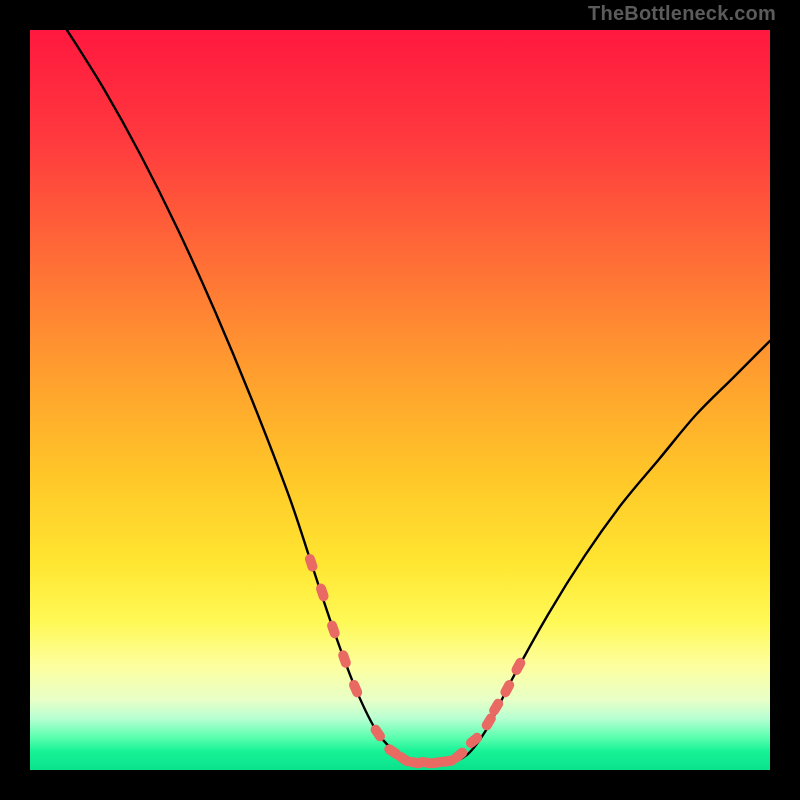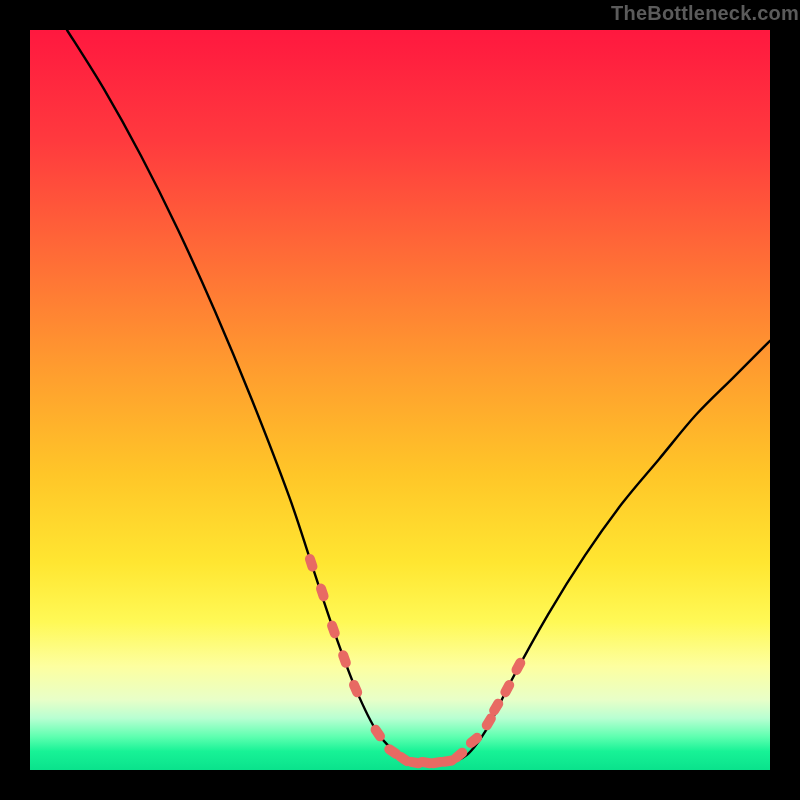--- a/index.html
+++ b/index.html
@@ -14,21 +14,21 @@
     position: absolute;
     left: 0;
     top: 0;
     width: 800px;
     height: 800px;
     background: #000000;
   }
   .watermark {
     position: absolute;
     top: 2px;
-    right: 1px;
+    right: 24px;
     font-family: Arial, Helvetica, sans-serif;
     font-size: 20px;
     font-weight: bold;
     color: #5b5b5b;
     letter-spacing: 0.2px;
   }
   svg.plot {
     position: absolute;
     left: 30px;
     top: 30px;

